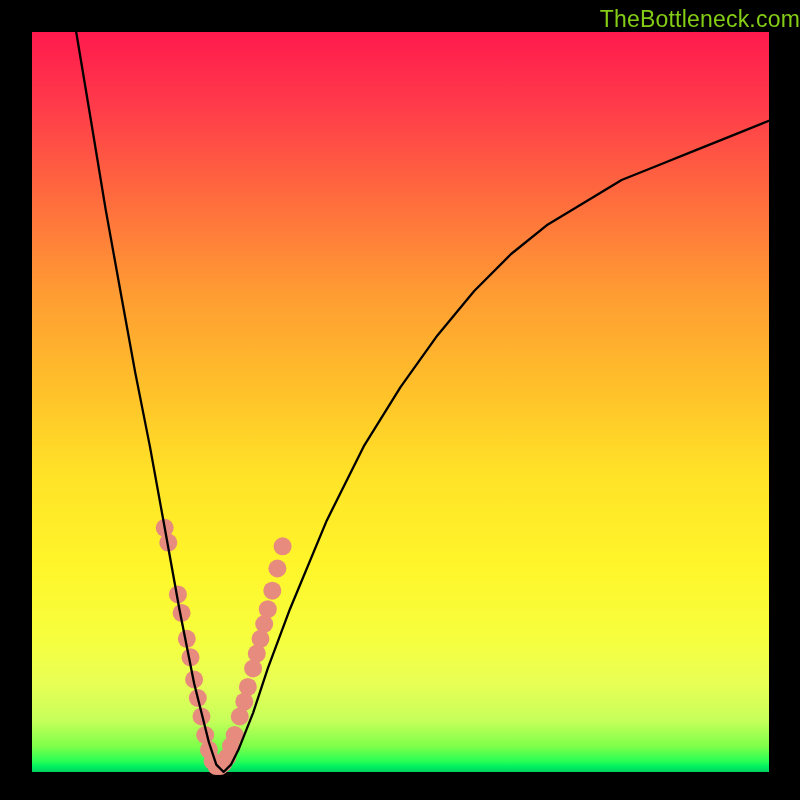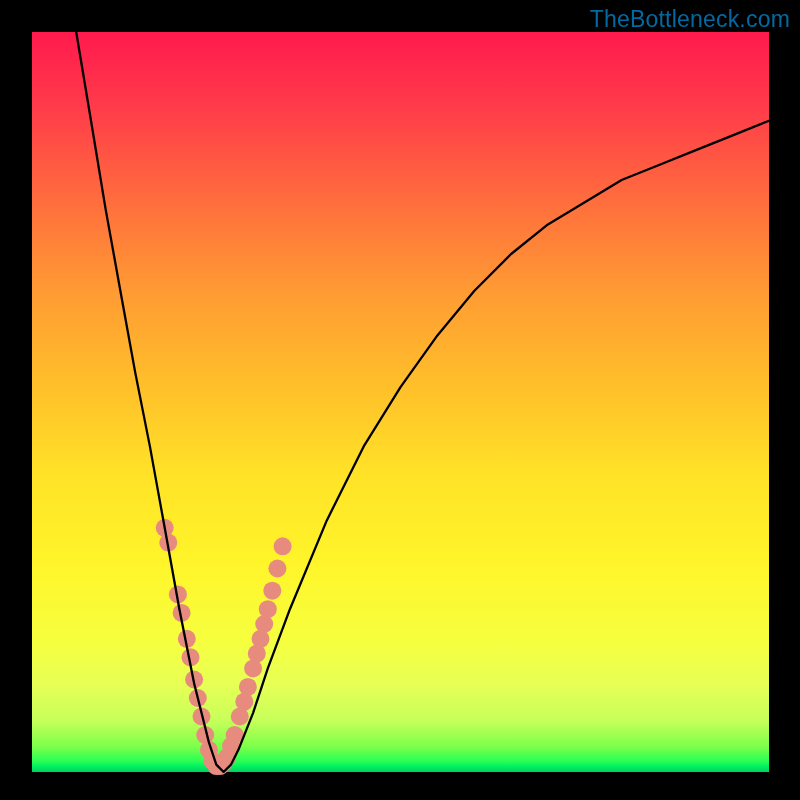--- a/index.html
+++ b/index.html
@@ -39,22 +39,22 @@
       #c7ff5a 93%,
       #7fff4a 96.5%,
       #2bff55 98.5%,
       #00f060 99.3%,
       #00d060 100%
     );
   }
   .watermark {
     position: absolute;
     top: 6px;
-    right: 10px;
-    color: #0369a1;
+    right: 0;
+    color: #84cc16;
     font-size: 23px;
     font-weight: 500;
     letter-spacing: 0.2px;
     user-select: none;
   }
   svg.curve {
     position: absolute;
     left: 0;
     top: 0;
     width: 737px;

